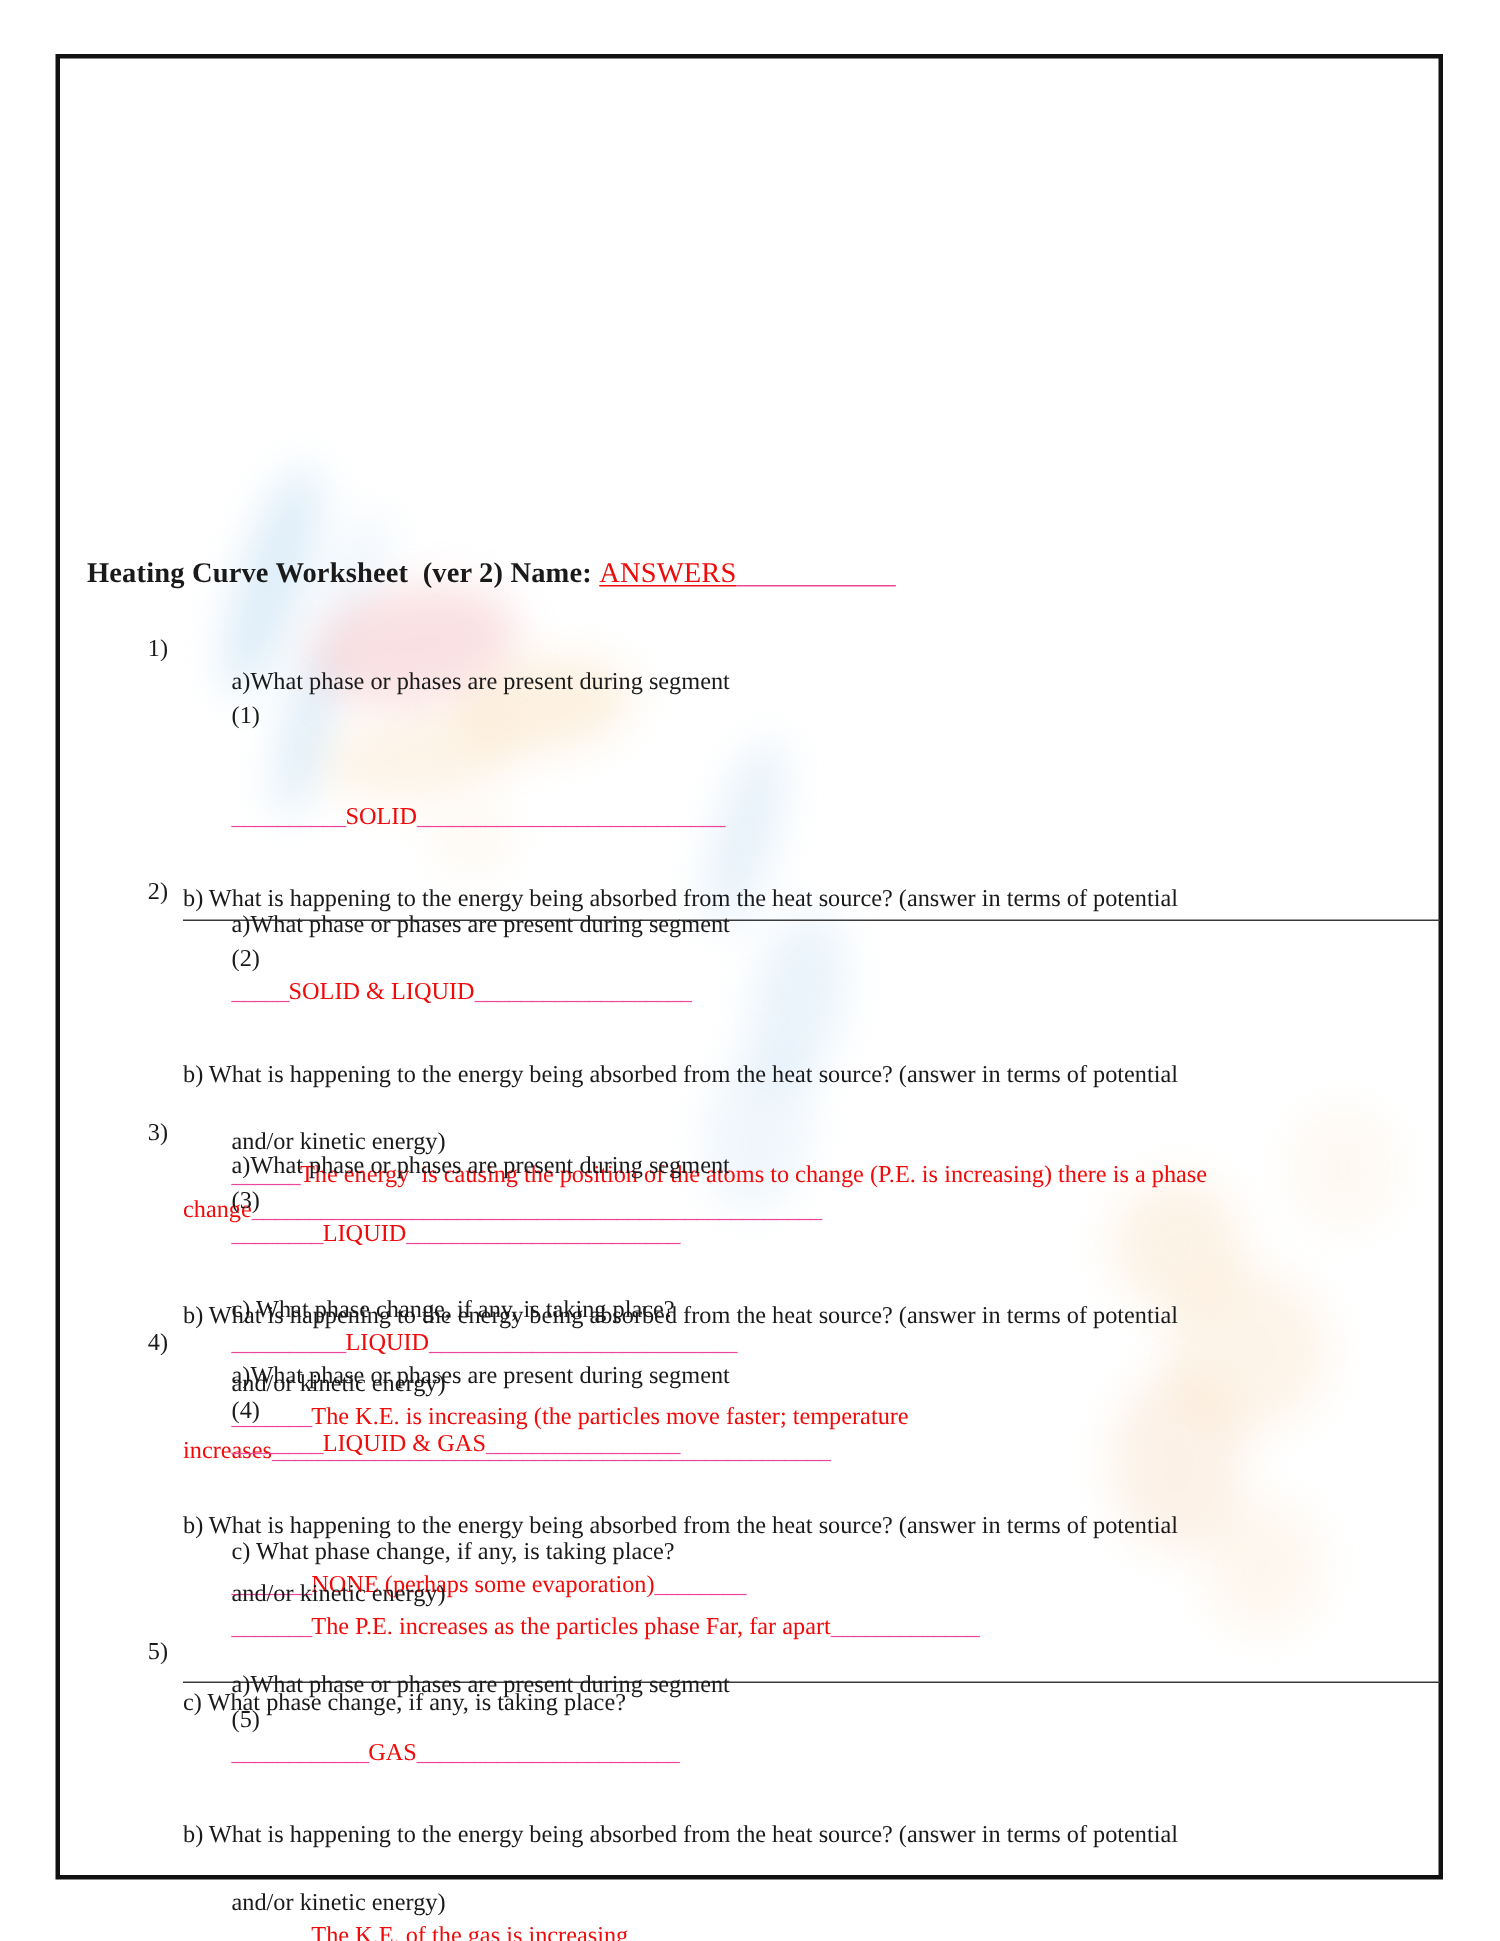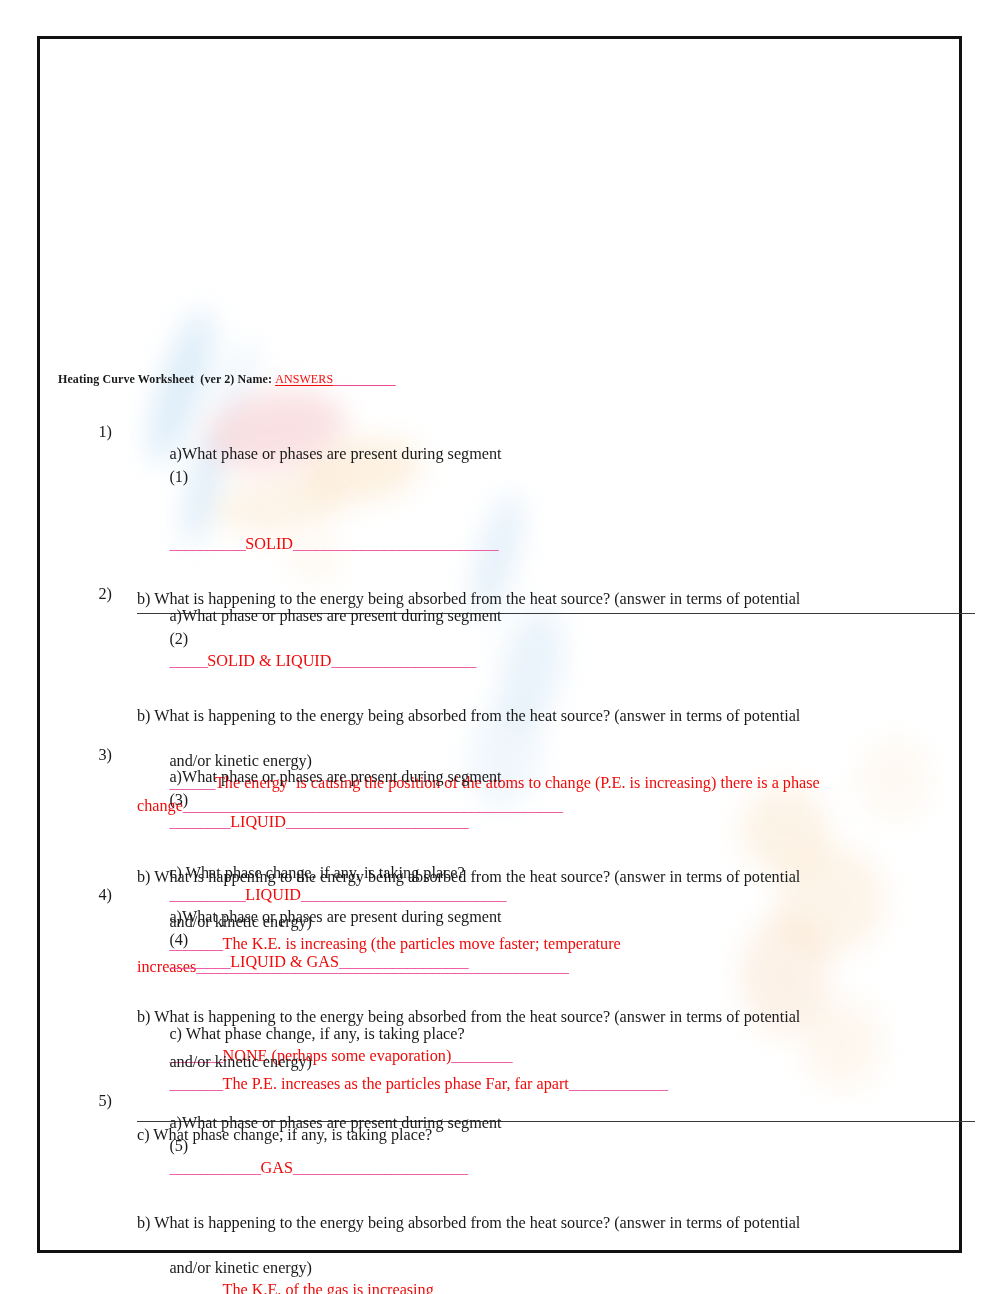--- a/index.html
+++ b/index.html
@@ -68,21 +68,21 @@
     left: 0;
     top: 0;
     width: 1000px;
     z-index: 2;
   }
 
   .doc-title {
     position: absolute;
     left: 58px;
     top: 372px;
-    font-size: 12px;
+    font-size: 19px;
     font-weight: bold;
     letter-spacing: 0.1px;
     white-space: nowrap;
   }
   .doc-title .name-label { font-weight: bold; }
   .ans { color: #f00b0b; font-weight: normal; }
   .ul { text-decoration: underline; text-decoration-thickness: 1px; text-underline-offset: 2px; }
   .rule-blk { color: #ec4899; letter-spacing: -0.5px; }
 
   
@@ -93,21 +93,21 @@
   }
   .q-num {
     position: absolute;
     left: 0;
     top: 0;
     width: 34px;
     text-align: right;
     font-size: 16.2px;
   }
   .q-body {
-    margin-left: 59px;
+    margin-left: 44px;
     width: 838px;
   }
   .line { white-space: pre-wrap; }
 
   .full-rule {
     display: block;
     height: 0;
     border-top: 1.4px solid #3a3a3a;
     margin: 3px 0 2px 0;
   }

